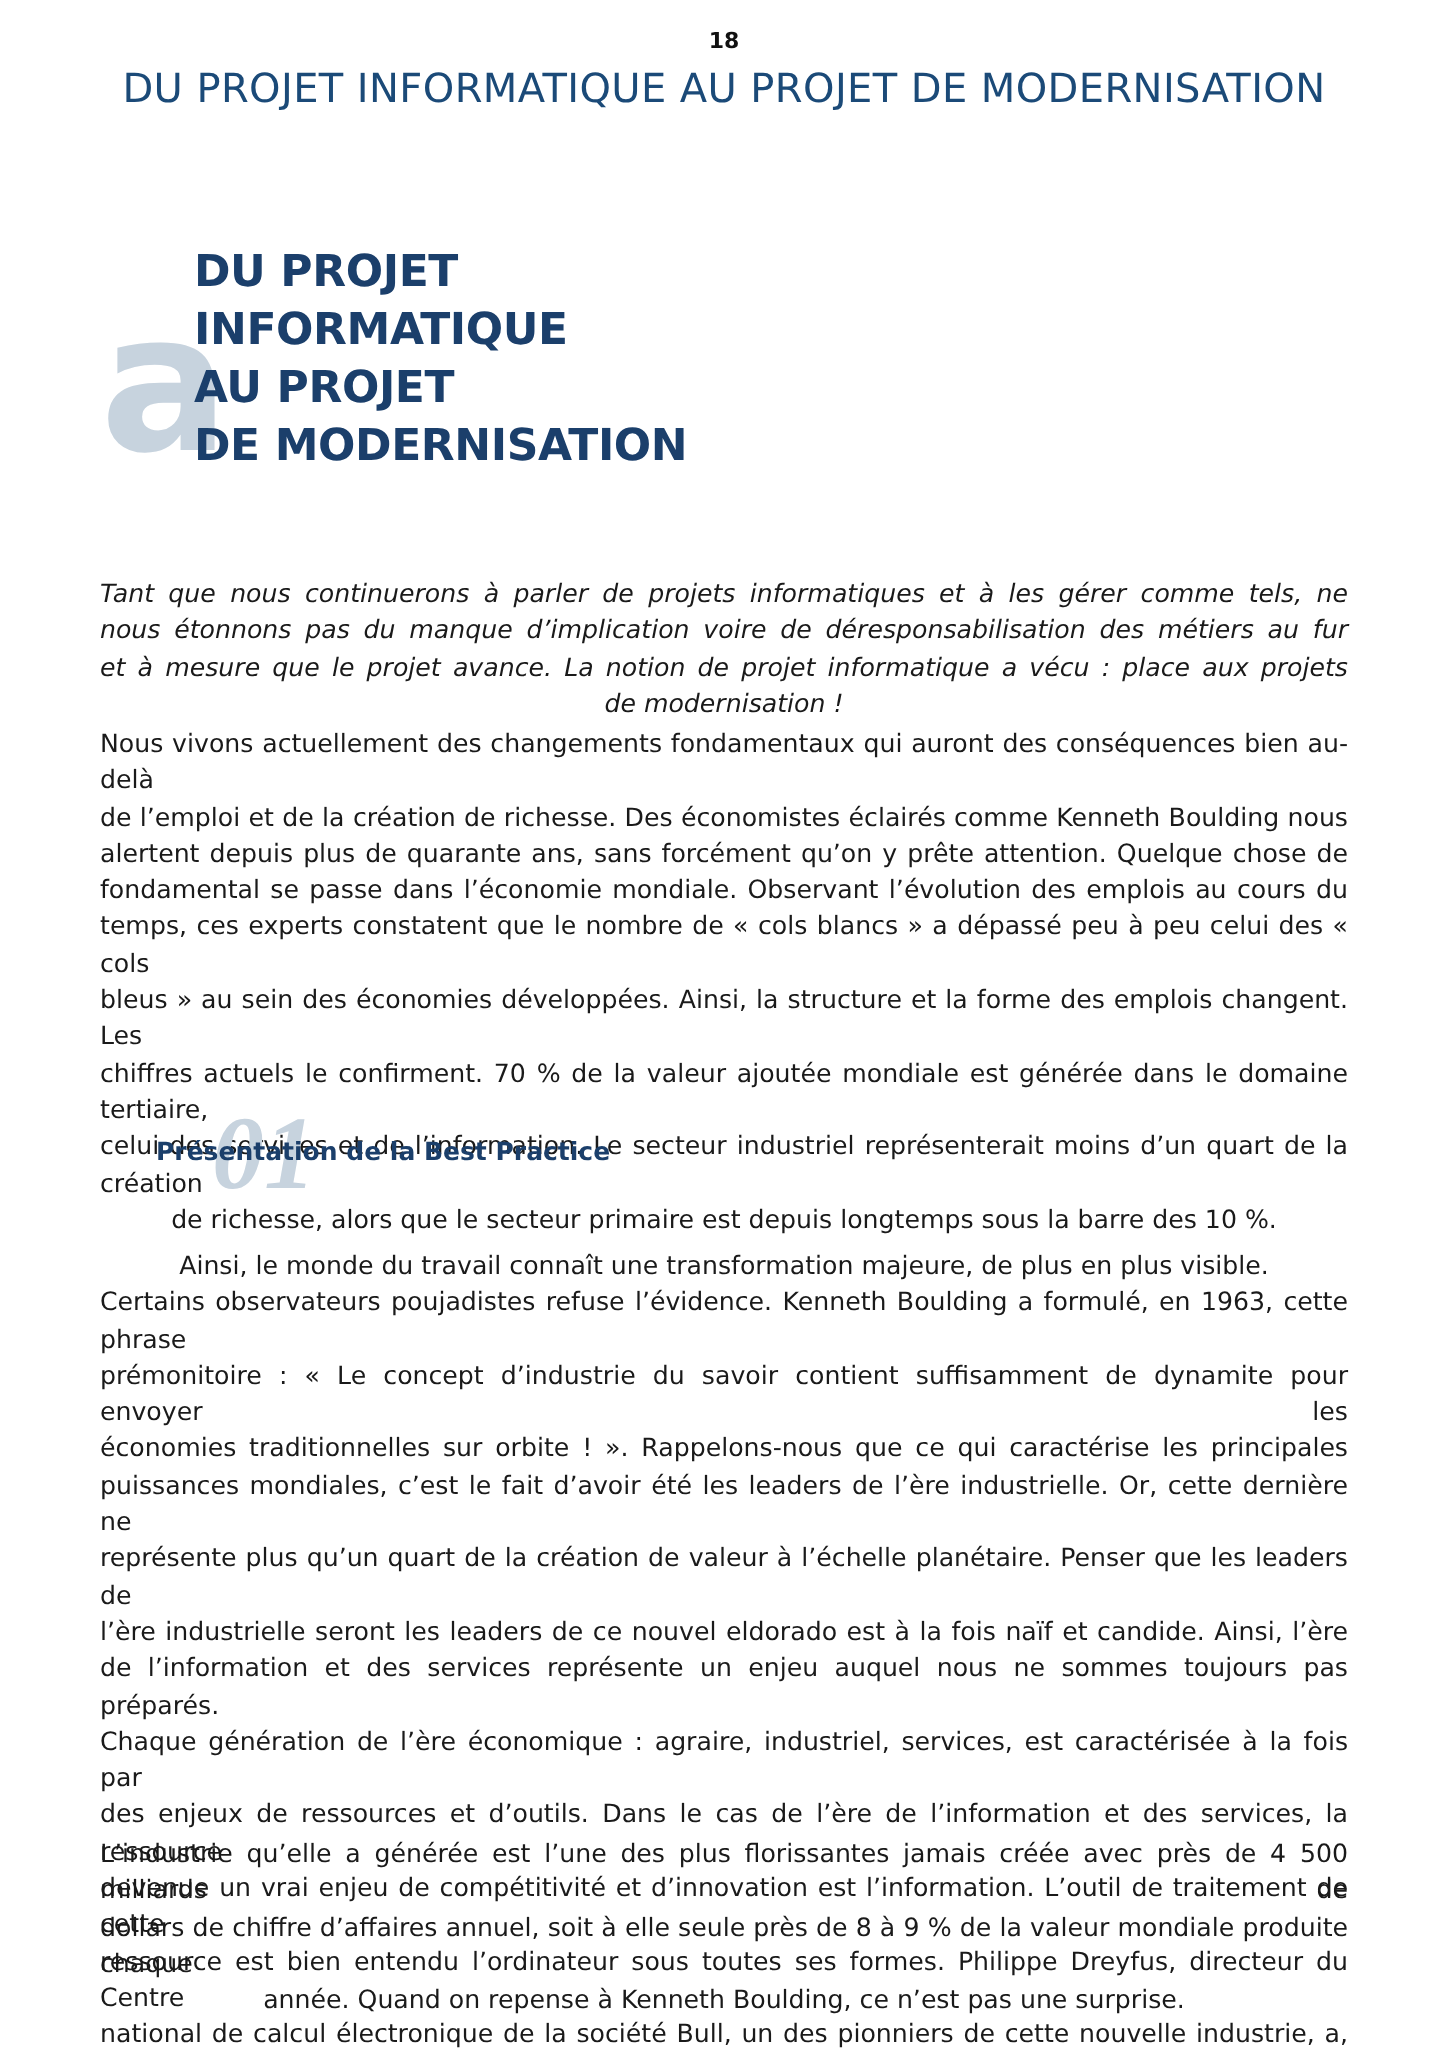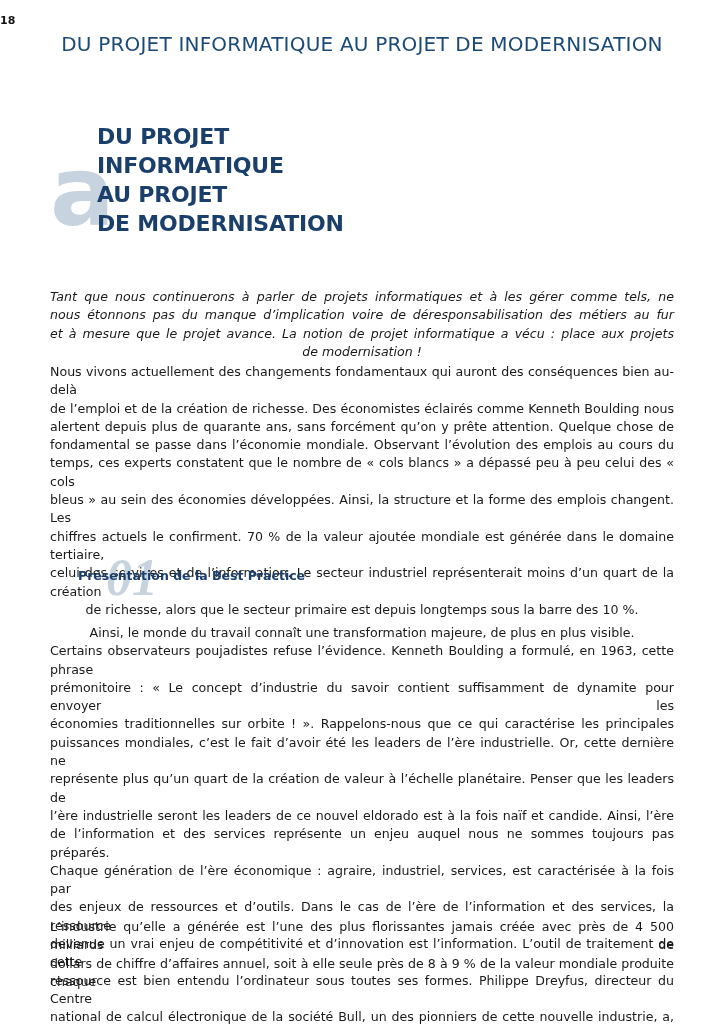--- a/index.html
+++ b/index.html
@@ -13,20 +13,21 @@
       position: relative;
       overflow: hidden;
       font-family: "DejaVu Sans", sans-serif;
       color: #1a1a1a;
     }
     .page-number {
       position: absolute;
       top: 14px;
       left: 0;
       width: 724px;
+      text-align: center;
       font-size: 11px;
       font-weight: bold;
       color: #111;
     }
     .running-header {
       position: absolute;
       top: 32px;
       left: 0;
       width: 724px;
       text-align: center;
@@ -185,15 +186,16 @@
     <span class="justify-line">des enjeux de ressources et d’outils. Dans le cas de l’ère de l’information et des services, la ressource</span>
     <span class="justify-line">devenue un vrai enjeu de compétitivité et d’innovation est l’information. L’outil de traitement de cette</span>
     <span class="justify-line">ressource est bien entendu l’ordinateur sous toutes ses formes. Philippe Dreyfus, directeur du Centre</span>
     <span class="justify-line">national de calcul électronique de la société Bull, un des pionniers de cette nouvelle industrie, a, en</span>
 
   </div>
 
   <div class="para p3">
     <span class="justify-line">L’industrie qu’elle a générée est l’une des plus florissantes jamais créée avec près de 4 500 milliards de</span>
     <span class="justify-line">dollars de chiffre d’affaires annuel, soit à elle seule près de 8 à 9 % de la valeur mondiale produite chaque</span>
+    <span class="last-line">année. Quand on repense à Kenneth Boulding, ce n’est pas une surprise.</span>
   </div>
 
 </div>
 
 </body></html>

